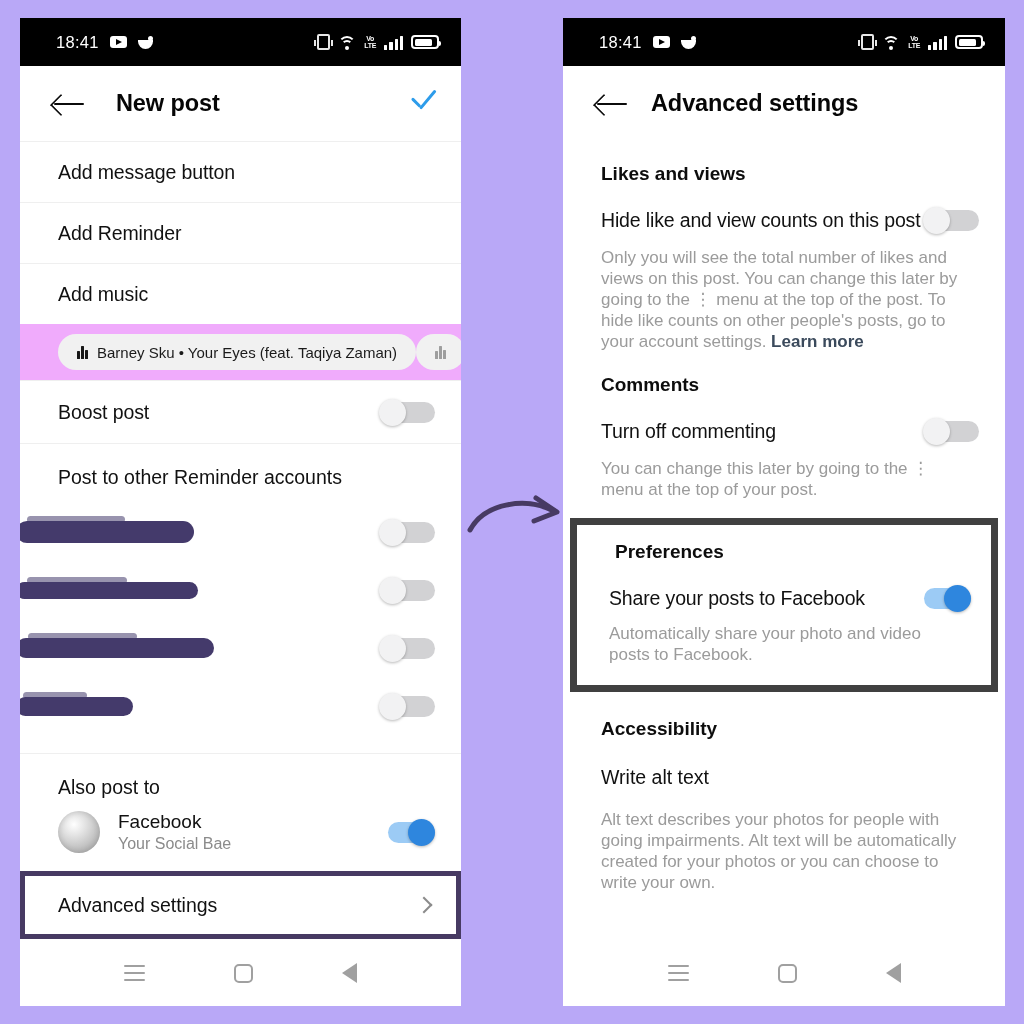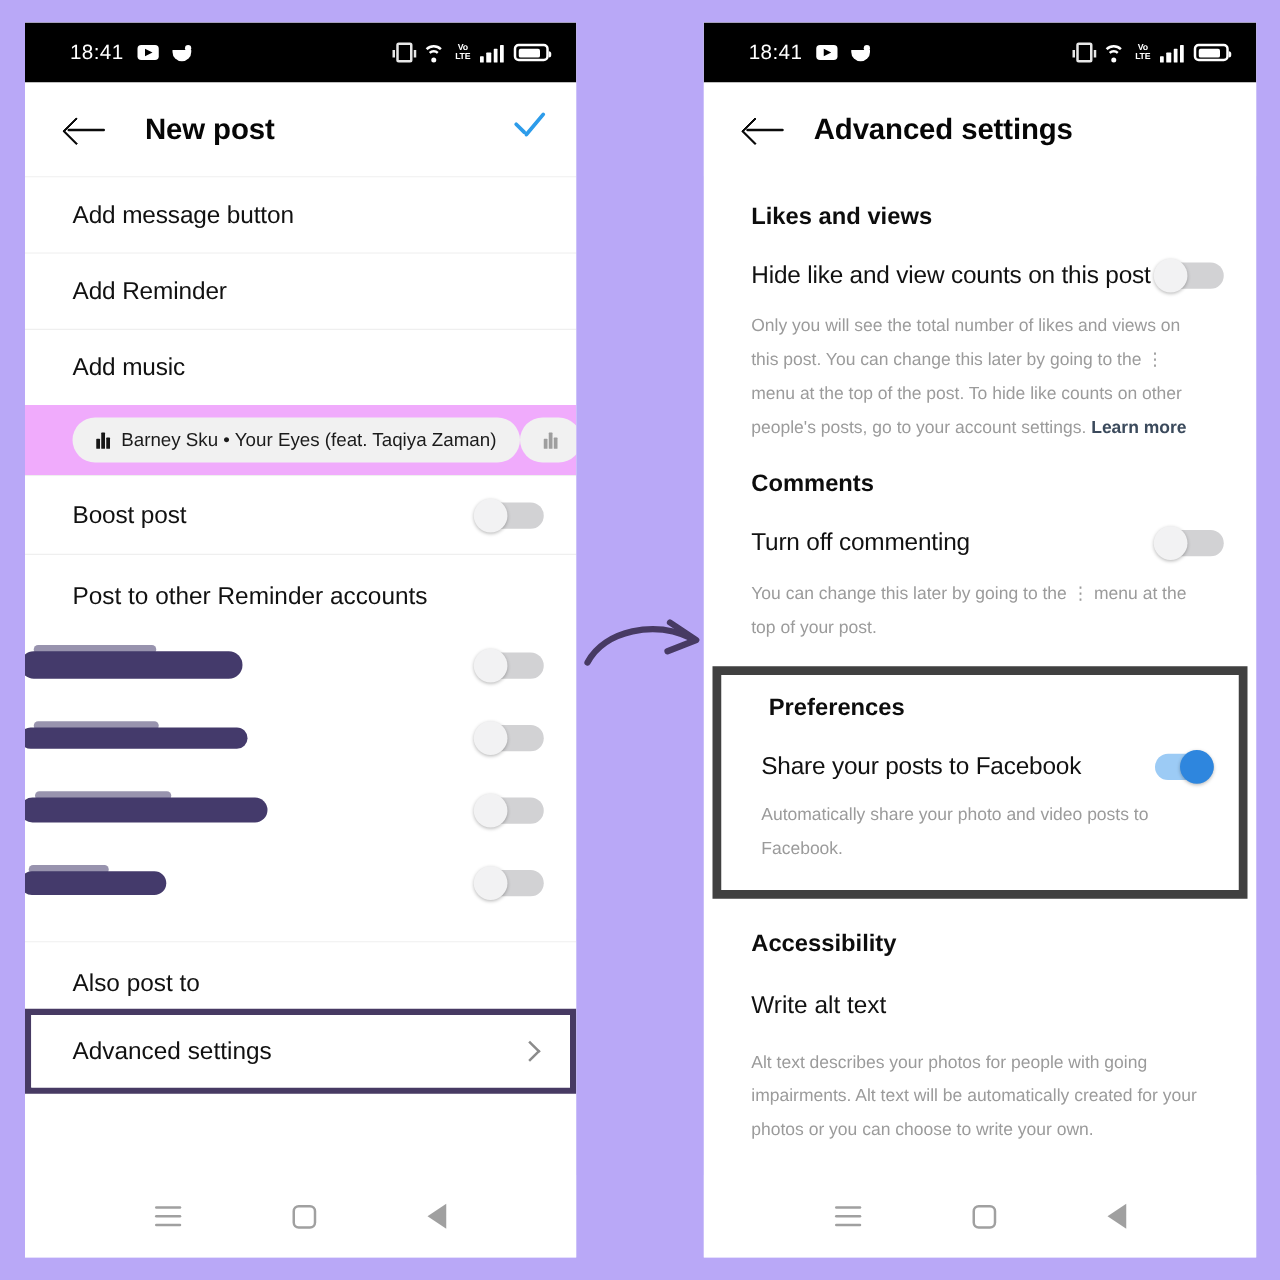--- a/index.html
+++ b/index.html
@@ -369,22 +369,22 @@
     display: flex;
     align-items: center;
     padding: 22px 26px 0 38px;
   }
   .r-toggle-label {
     font-size: 19.5px;
     color: #111;
     letter-spacing: -.15px;
   }
   .r-desc {
-    font-size: 14px;
-    line-height: 27px;
+    font-size: 17px;
+    line-height: 21px;
     color: #9b9b9b;
     padding: 14px 44px 0 38px;
   }
   .r-desc .link { color: #3b4a5c; font-weight: bold; }
   .r-item-title {
     font-size: 19.5px;
     color: #111;
     padding: 26px 38px 0;
   }
 
@@ -553,20 +553,31 @@
       <span class="toggle off">
         <span class="track"></span>
         <span class="knob"></span>
       </span>
     </div>
 
     <div class="divider" style="margin-top:18px"></div>
 
     <div class="section-title" style="padding-bottom:8px">Also post to</div>
 
+    <div class="fb-row">
+      <span class="avatar"></span>
+      <span class="fb-texts">
+        <span class="fb-name">Facebook</span>
+        <span class="fb-sub">Your Social Bae</span>
+      </span>
+      <span class="toggle on">
+        <span class="track"></span>
+        <span class="knob"></span>
+      </span>
+    </div>
 
     <div class="hl-box">
       <div class="adv-row">
         <span class="adv-label">Advanced settings</span>
         <span class="chevron"></span>
       </div>
     </div>
 
     <div class="navbar">
       <span class="nav-recents">

